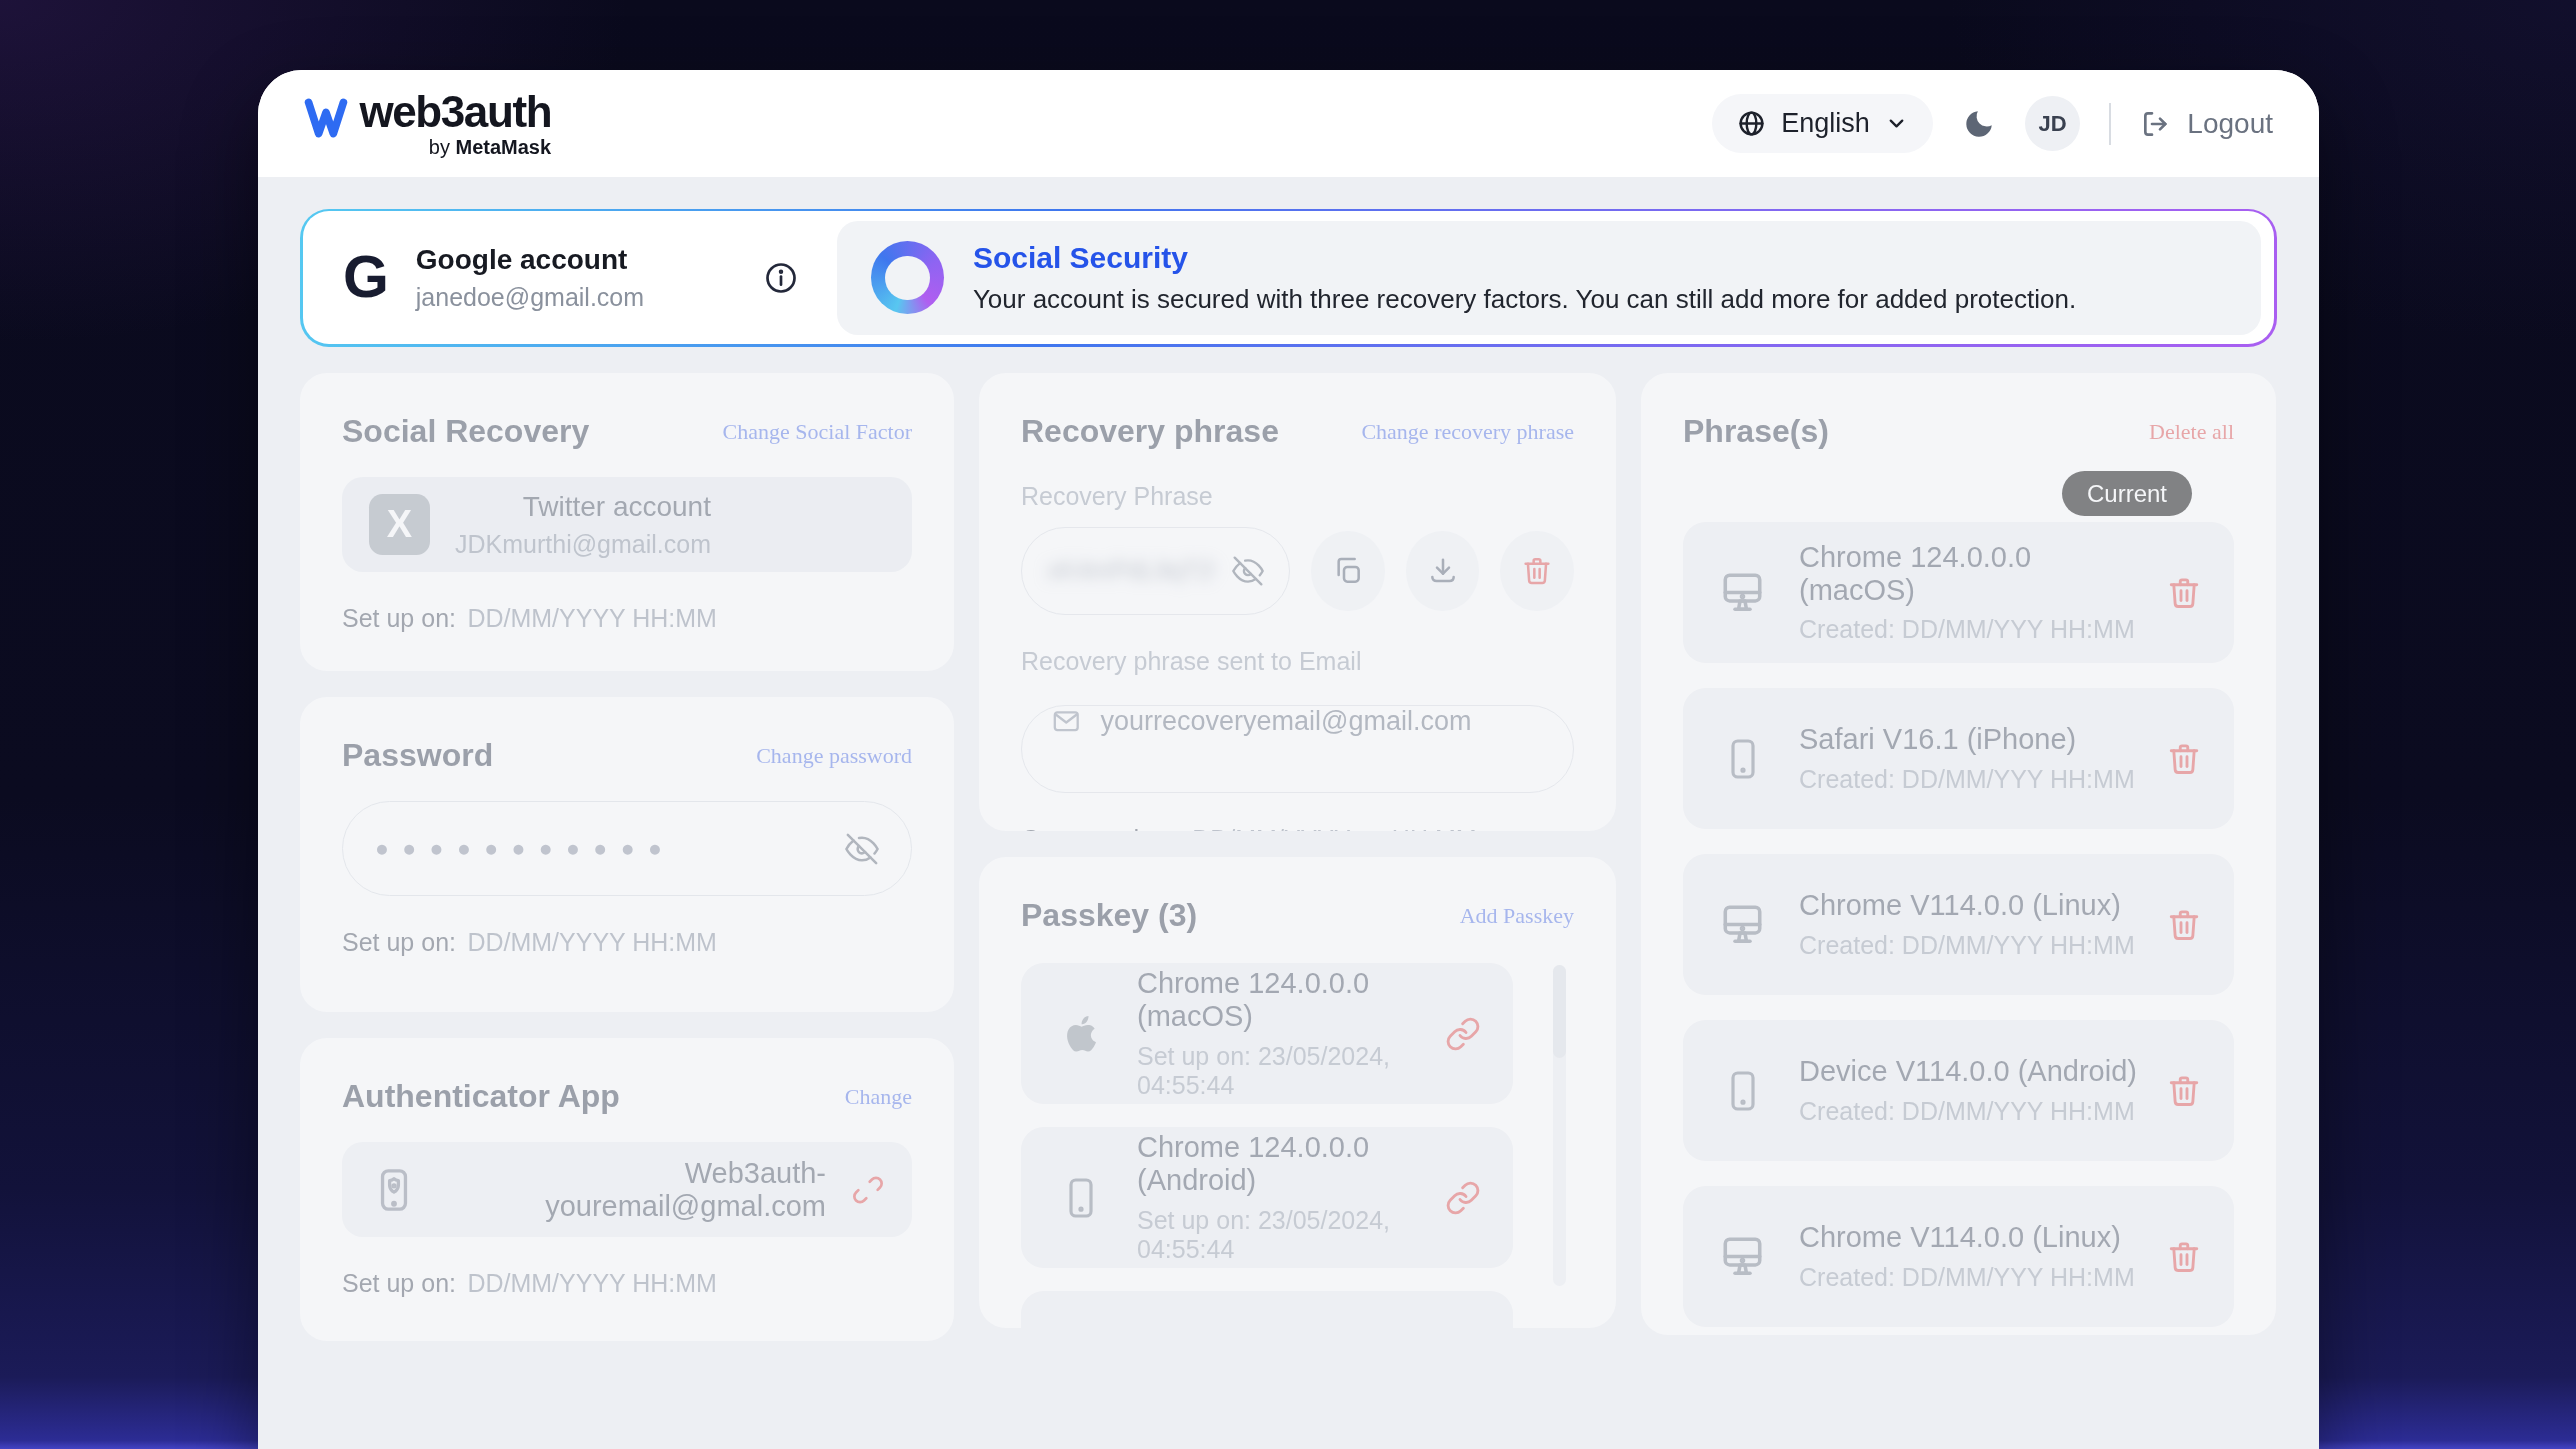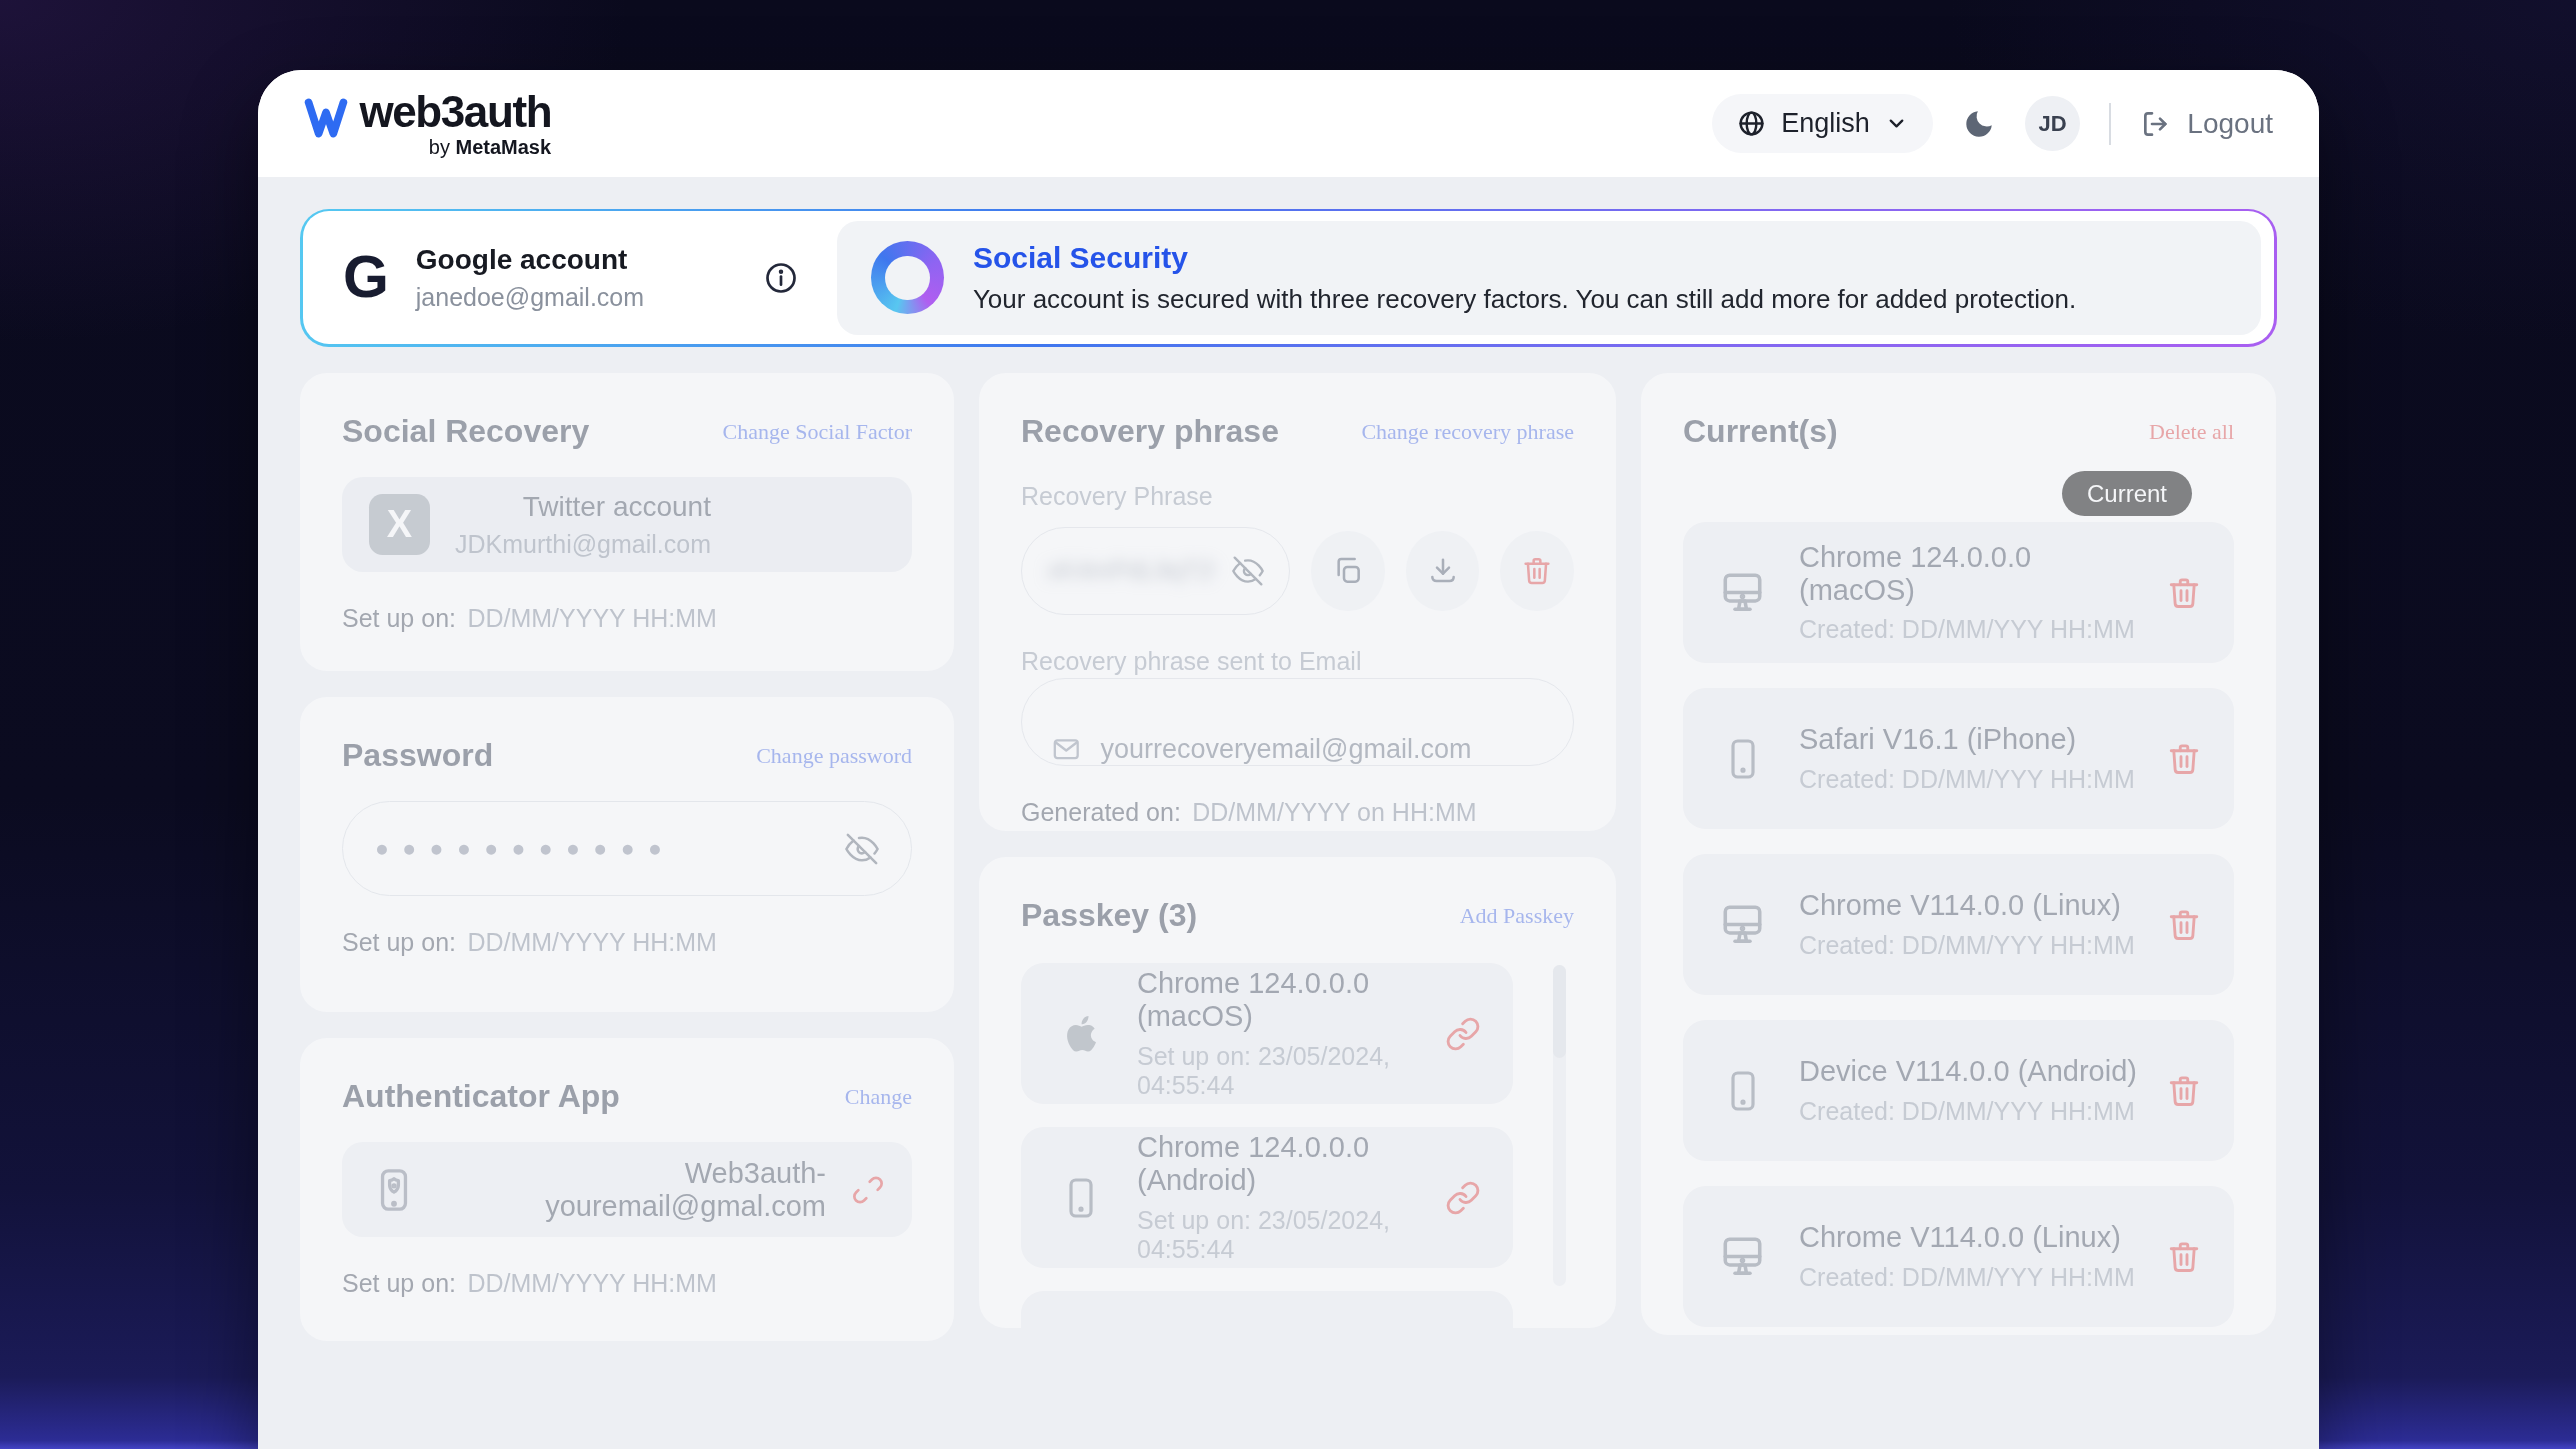--- a/index.html
+++ b/index.html
@@ -78,22 +78,22 @@
   .muted-ic{ color:#6a7380; display:flex; cursor:pointer; }
   .gray-ic{ color:#7d8493; display:flex; }
   .red{ color:var(--danger-red,#e14e4e) !important; }
   .field-label{ font-size:25px; color:#98a0ae; margin-top:32px; }
   .phrase-row{ display:flex; align-items:center; gap:21px; margin-top:15.3px; }
   .phrase-input{ width:288px; height:88px; border:1.9px solid #dcdfe5; border-radius:44px;
                  display:flex; align-items:center; padding:0 25px; }
   .blurred{ filter:blur(6.7px); font-size:25px; color:#8e95a3; overflow:hidden; white-space:nowrap; width:168px; }
   .circle-btn{ width:80px; height:80px; border-radius:50%; background:#f2f4f7; border:none; cursor:pointer;
                display:flex; align-items:center; justify-content:center; color:#596274; }
-  .email-input{ height:88px; border:1.9px solid #dcdfe5; border-radius:44px; display:flex; align-items:flex-end;
-                gap:19px; padding:0 29px; margin-top:2px; color:#8b93a2; }
+  .email-input{ height:88px; border:1.9px solid #dcdfe5; border-radius:44px; display:flex; align-items:flex-start;
+                gap:19px; padding:0 29px; margin-top:29px; color:#8b93a2; }
   .email-text{ font-size:27px; color:#6d7686; }
   .list{ margin-top:29px; position:relative; display:flex; flex-direction:column; gap:23px; }
   .lrow{ background:#edeff3; border-radius:23px; min-height:141px; flex:0 0 141px; display:flex;
          align-items:center; gap:29px; padding:0 32px; }
   .pk-row{ width:calc(100% - 61px); }
   .lrow .name{ font-size:29px; font-weight:500; color:#4b5464; }
   .lrow .meta{ font-size:25px; color:#98a0ad; margin-top:8.6px; }
   .lrow .act{ margin-left:auto; display:flex; cursor:pointer; }
   .licon{ color:#79818f; display:flex; width:55px; justify-content:center; flex:0 0 55px; }
   .scrollbar{ position:absolute; right:7.6px; top:1.9px; width:13.4px; height:321px; background:#eff1f4; border-radius:6.7px; }
@@ -341,21 +341,21 @@
               <div class="scrollbar">
               <div class="thumb"></div>
             </div>
           </div>
         </section>
       </div>
 
       <div class="col col-3">
         <section class="card" style="height:962px">
           <div class="card-head">
-            <h2 class="card-title">Current(s)</h2>
+            <h2 class="card-title">Phrase(s)</h2>
             <a class="card-link danger">Delete all</a>
           </div>
           <div class="badge-row">
             <span class="badge">Current</span>
           </div>
           <div class="list" style="margin-top:3.8px; gap:25px;" id="device-list">
               <div class="lrow">
                 <span class="licon">
                   <svg width="53" height="53" viewBox="0 0 24 24" fill="none" stroke="currentColor" stroke-width="1.6" stroke-linecap="round" stroke-linejoin="round">
                     <rect x="4.2" y="4.2" width="15.6" height="11.6" rx="2"></rect>

